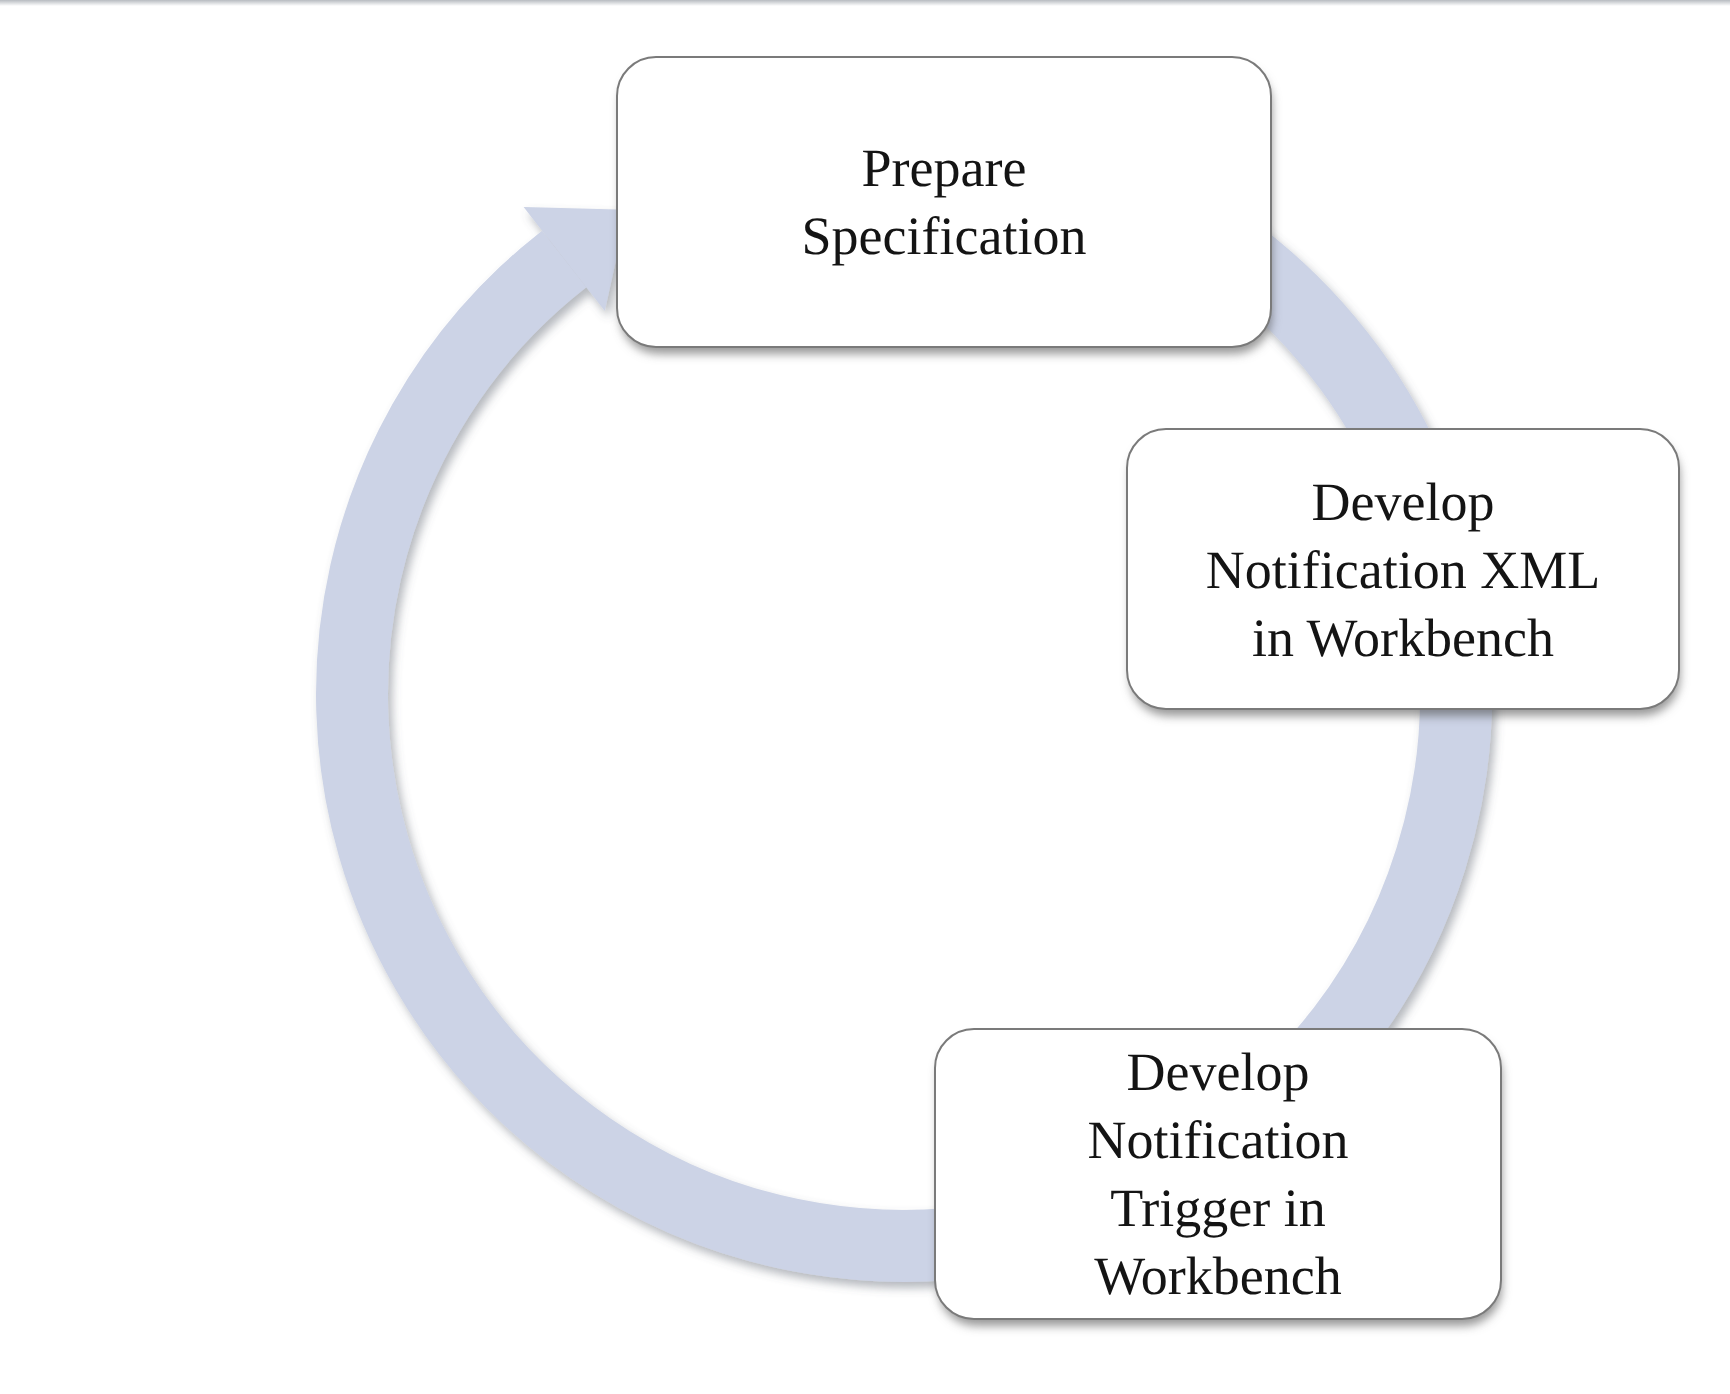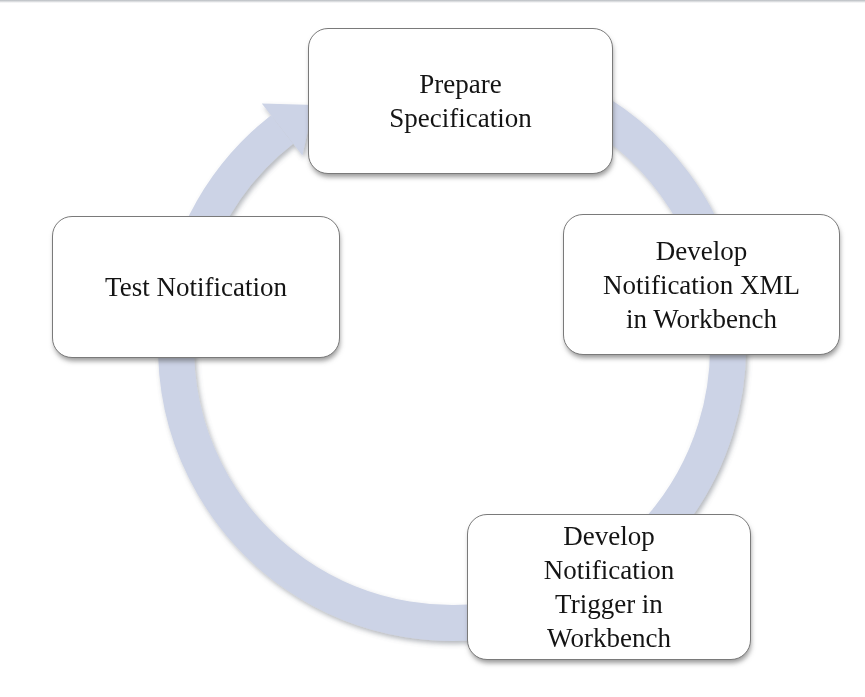--- a/index.html
+++ b/index.html
@@ -41,21 +41,21 @@
   .label {
     white-space: pre-line;
     font-size: 27px;
     line-height: 34px;
     color: #141414;
     padding: 0 8px;
   }
   .sans {
     font-family: "Liberation Sans", "DejaVu Sans", sans-serif;
   }
-  .node--prepare { left: 308px; top:  28px; width: 305px; height: 146px; }
+  .node--prepare { left: 308px; top:  28px; width: 328px; height: 146px; }
   .node--xml     { left: 563px; top: 214px; width: 277px; height: 141px; }
   .node--trigger { left: 467px; top: 514px; width: 284px; height: 146px; }
   .node--deploy  { left: 150px; top: 516px; width: 295px; height: 144px; }
   .node--test    { left:  52px; top: 216px; width: 288px; height: 142px; }
 </style>
 </head>
 <body>
 
 <div class="canvas">
 
@@ -85,17 +85,14 @@
   </div>
 
   <div class="node node--trigger">
     <div class="label">Develop
 Notification
 Trigger in
 Workbench</div>
   </div>
 
 
-  <div class="node node--test">
-    <div class="label">Test Notification</div>
-  </div>
 
 </div>
 
 </body></html>

